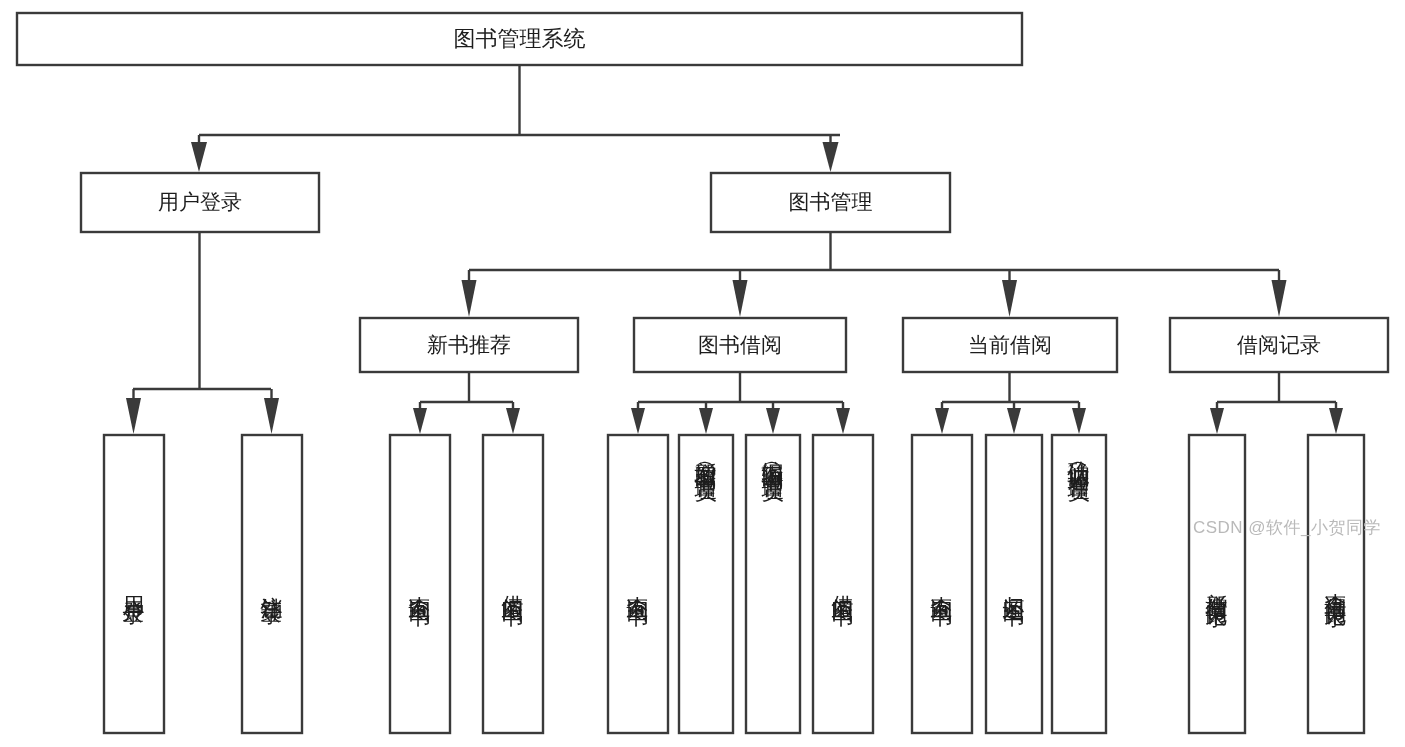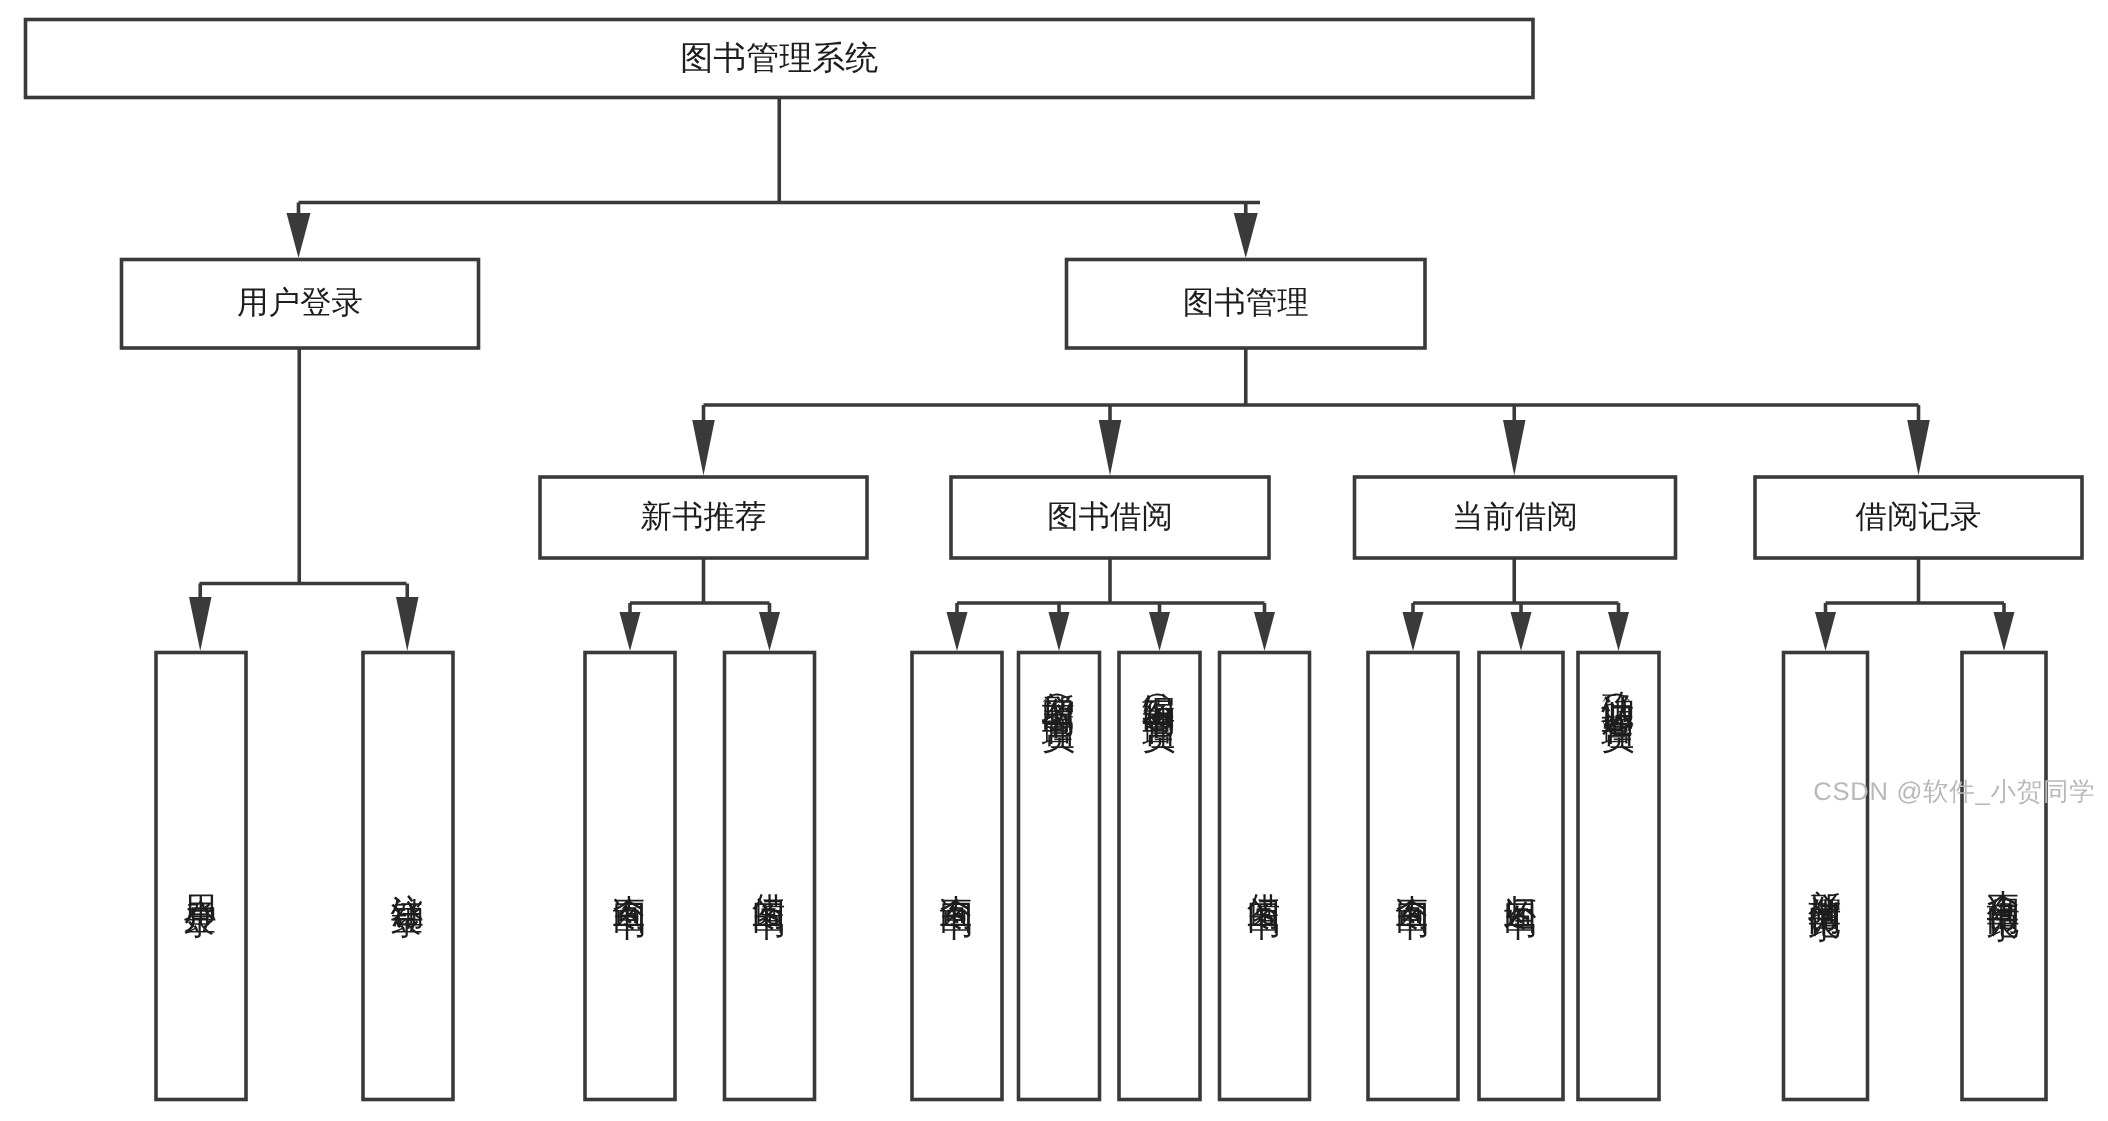--- a/index.html
+++ b/index.html
@@ -68,21 +68,21 @@
     text-orientation: upright;
     font-family: "Liberation Sans", "DejaVu Sans", sans-serif;
     font-size: 22px;
     line-height: 1.32;
     letter-spacing: 3px;
     color: #1d1d1d;
     white-space: nowrap;
   }
   .watermark {
     position: absolute;
-    right: 8px;
+    right: 24px;
     bottom: 4px;
     font-family: "Liberation Sans", "DejaVu Sans", sans-serif;
     font-size: 17px;
     color: #b9b9b9;
     white-space: nowrap;
     letter-spacing: 0.5px;
   }
 </style>
 </head>
 <body>

